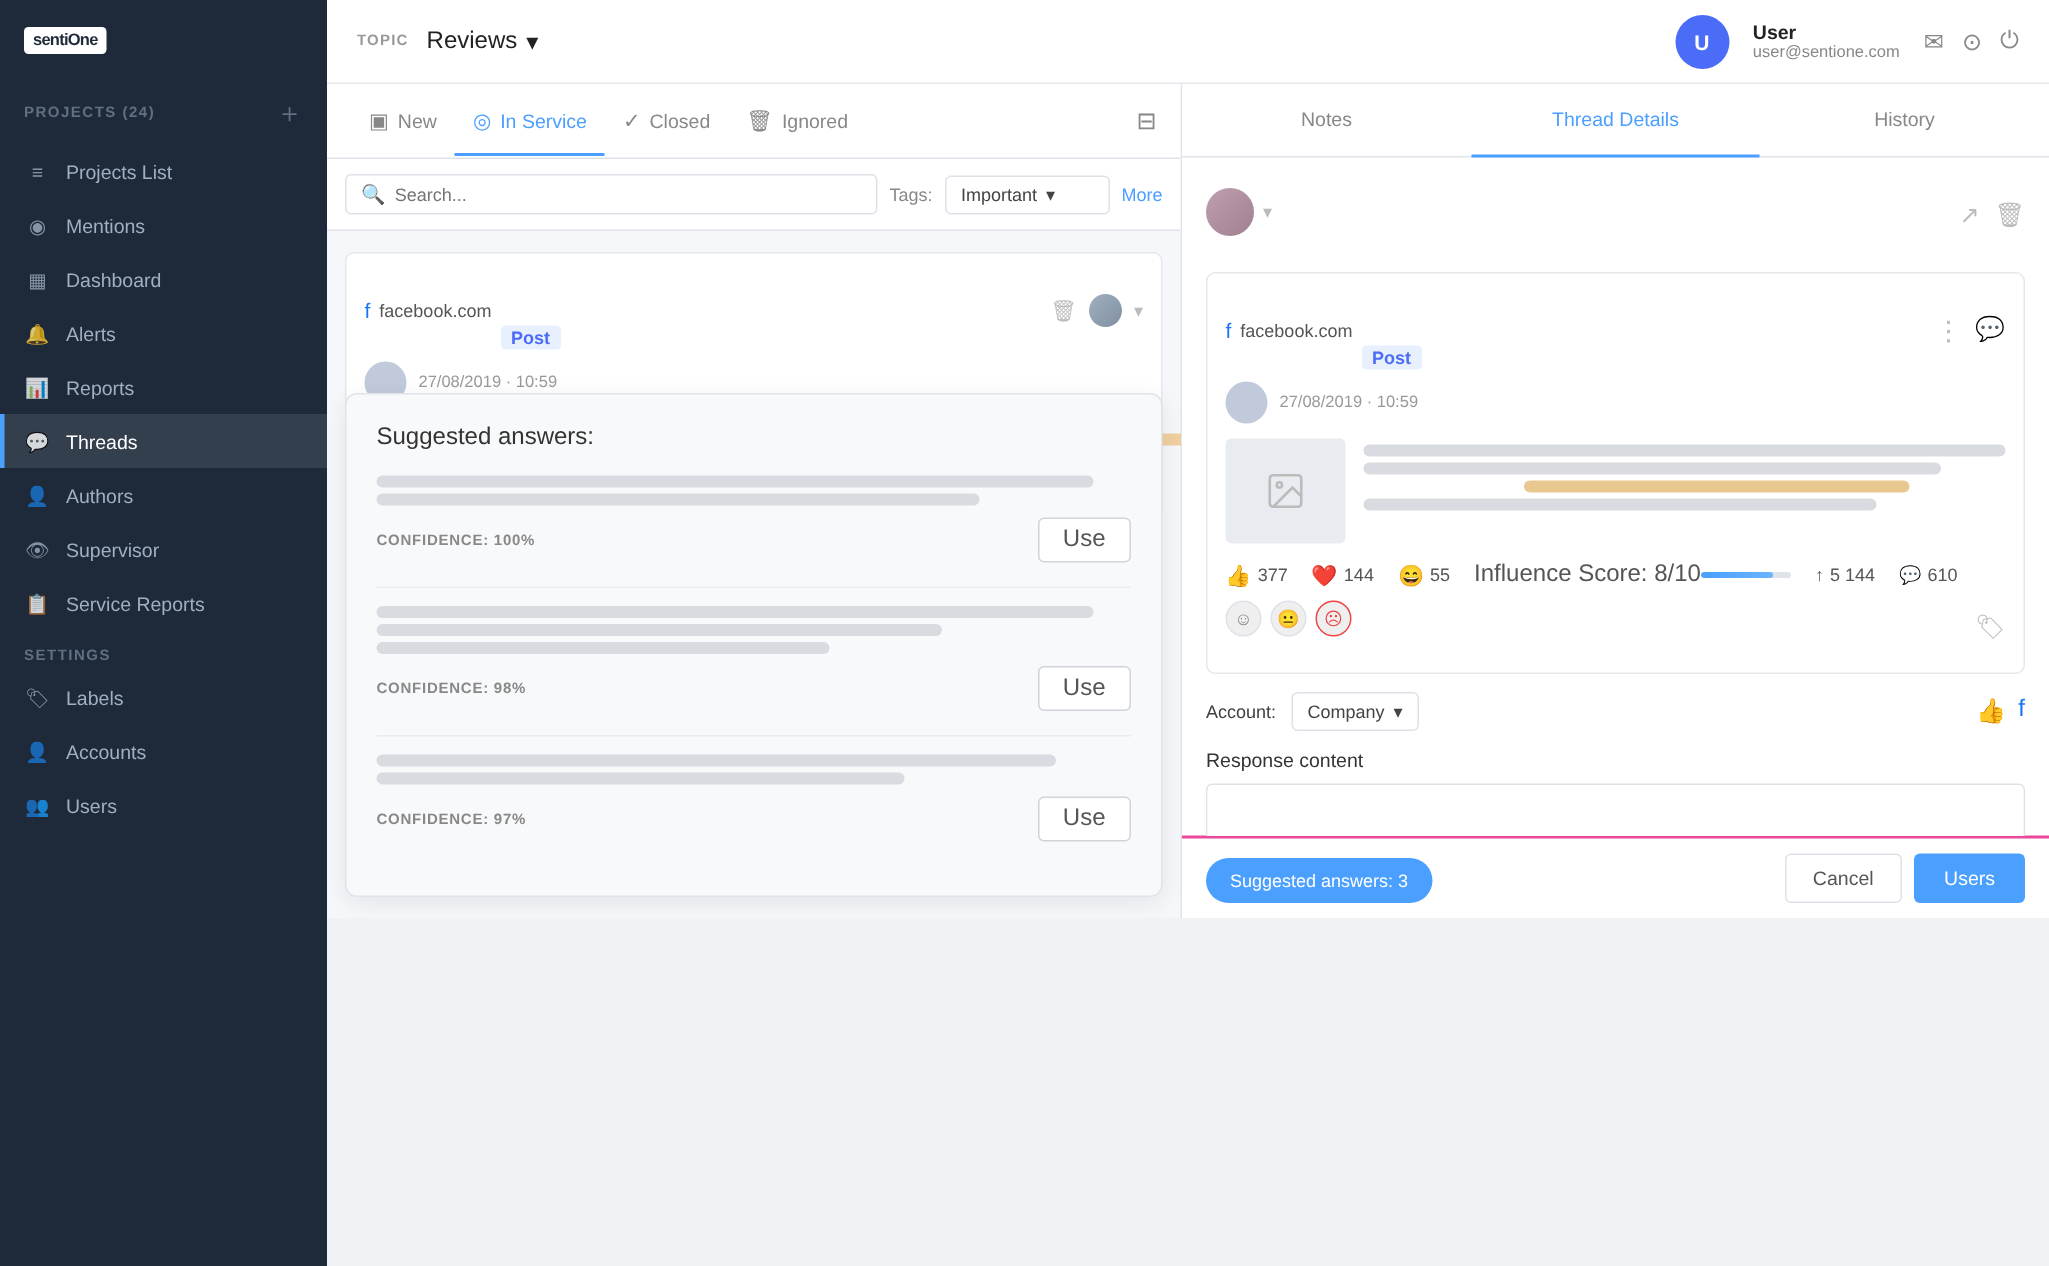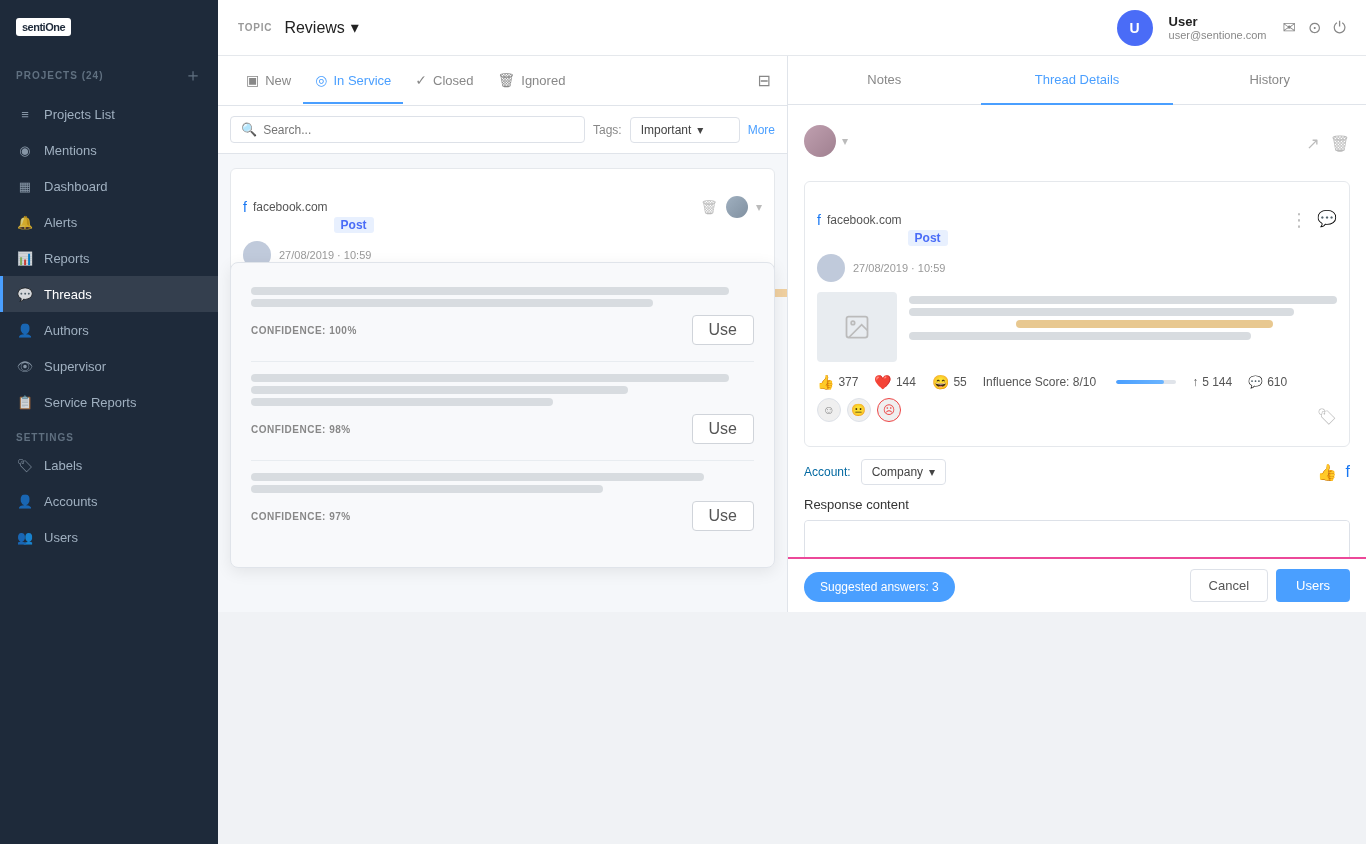--- a/index.html
+++ b/index.html
@@ -114,31 +114,31 @@
     .post-card-icons { display: flex; gap: 8px; }
 
     .post-image-placeholder { width: 80px; height: 70px; background: #e8ecf0; border-radius: 4px; display: flex; align-items: center; justify-content: center; color: #bbb; font-size: 20px; flex-shrink: 0; }
     .post-content-area { display: flex; gap: 12px; margin-bottom: 12px; }
     .post-text-lines { flex: 1; }
 
     
     .reactions-row { display: flex; align-items: center; gap: 16px; margin-bottom: 8px; flex-wrap: wrap; }
     .reaction-item { display: flex; align-items: center; gap: 4px; font-size: 12px; color: #555; }
     .reaction-emoji { font-size: 14px; }
-    .influence-section { display: flex; align-items: center; gap: 20px; font-size: 12px; color: #555; }
+    .influence-section { display: flex; align-items: center; gap: 0; font-size: 16px; color: #555; }
     .influence-bar { width: 60px; height: 4px; background: #e0e4ea; border-radius: 2px; overflow: hidden; }
     .influence-fill { height: 100%; background: linear-gradient(90deg, #4a9fff, #6ab4ff); border-radius: 2px; }
     .stats-item { display: flex; align-items: center; gap: 4px; font-size: 12px; color: #555; }
     .sentiment-row { display: flex; gap: 6px; margin-bottom: 12px; }
     .sentiment-btn { width: 24px; height: 24px; border-radius: 50%; border: 1px solid #dde1e8; display: flex; align-items: center; justify-content: center; font-size: 12px; cursor: pointer; color: #888; }
     .sentiment-btn.negative { color: #e44; border-color: #e44; }
 
     
     .account-row { display: flex; align-items: center; gap: 10px; margin-bottom: 12px; }
-    .account-label { font-size: 12px; color: #0369a1; }
+    .account-label { font-size: 12px; color: #404040; }
     .account-dropdown { display: flex; align-items: center; gap: 6px; border: 1px solid #dde1e8; border-radius: 4px; padding: 5px 10px; font-size: 12px; color: #444; cursor: pointer; }
     .account-right-icons { margin-left: auto; display: flex; gap: 8px; }
     .fb-round-icon { color: #1877f2; font-size: 16px; }
     .like-icon { color: #888; font-size: 16px; }
     .tag-row-icon { margin-left: auto; color: #bbb; font-size: 16px; cursor: pointer; }
 
     
     .response-label { font-size: 13px; font-weight: 500; color: #333; margin-bottom: 8px; }
     .response-textarea-wrap { border: 1px solid #dde1e8; border-radius: 4px; margin-bottom: 8px; }
     .response-textarea { width: 100%; min-height: 90px; padding: 10px; font-size: 12px; color: #555; border: none; outline: none; resize: none; border-radius: 4px; font-family: inherit; }
@@ -321,20 +321,21 @@
             <div class="skeleton-line" style="width: 100%;"></div>
           </div>
           <div class="thread-tags">
             <span class="tag-dot-blue"></span>
             <span class="tag-dot-gray"></span>
             <span class="tag-icon">🏷</span>
           </div>
         </div>
 
         <div class="suggested-overlay">
+          <div class="suggested-title">Suggested answers:</div>
 
           <div class="suggestion-item">
             <div class="suggestion-lines">
               <div class="skeleton-line" style="width: 95%; background: #d8dce0;"></div>
               <div class="skeleton-line" style="width: 80%; background: #d8dce0;"></div>
             </div>
             <div class="suggestion-footer">
               <span class="confidence-label">CONFIDENCE: 100%</span>
               <button class="use-btn">Use</button>
             </div>

